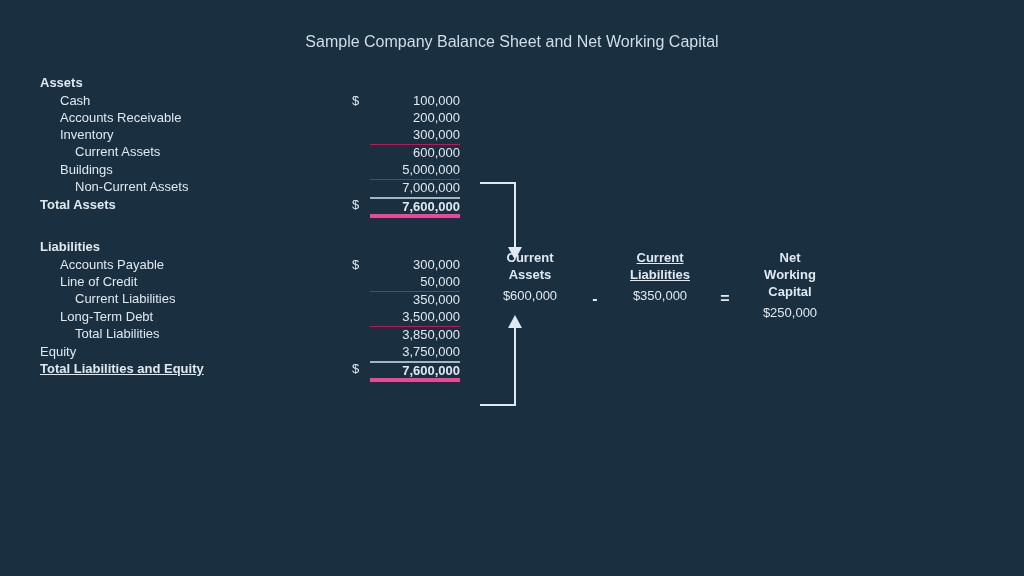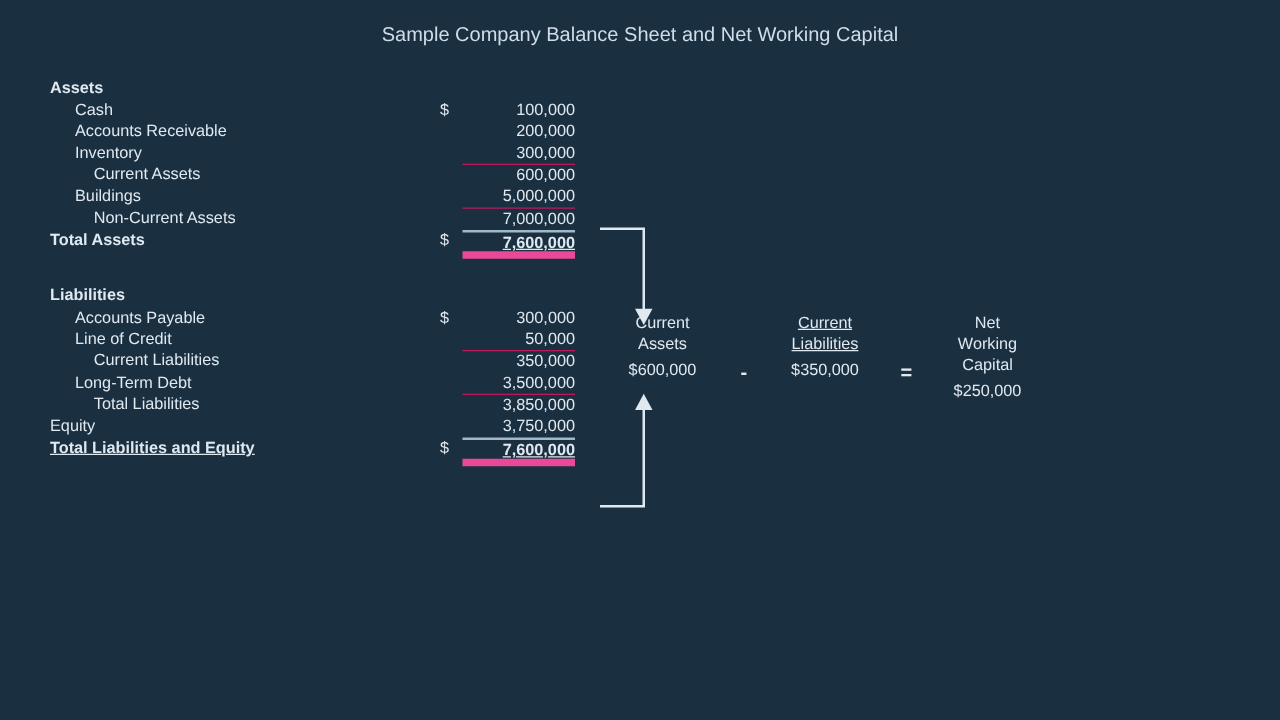--- a/index.html
+++ b/index.html
@@ -19,20 +19,21 @@
       position: relative;
       padding: 20px 40px;
     }
 
     .title {
       text-align: center;
       font-size: 16px;
       color: #d0dce8;
       margin-bottom: 18px;
       font-weight: normal;
+      margin-top: 13px;
     }
 
     .content-area {
       display: flex;
       align-items: flex-start;
     }
 
     .balance-sheet {
       width: 420px;
       font-size: 13px;
@@ -66,44 +67,43 @@
 
     .indent-1 { padding-left: 20px; }
     .indent-2 { padding-left: 35px; }
 
     .subtotal-row .bs-amount {
       border-top: 1px solid #be185d;
     }
 
     .total-row .bs-amount {
       border-top: 2px solid #a0b8c8;
-      border-bottom: 6px solid #ec4899;
-      font-weight: bold;
-      text-decoration: underline;
+      border-bottom: 4px solid #ec4899;
+      font-weight: bold;
     }
 
     .spacer { height: 14px; }
 
     
     .diagram-area {
       position: absolute;
       left: 420px;
       top: 55px;
       width: 580px;
       height: 480px;
     }
 
     .nwc-col {
       text-align: center;
       font-size: 13px;
       width: 110px;
     }
 
     .nwc-col .nwc-title {
-      font-weight: normal;
+      font-weight: bold;
       line-height: 1.3;
       margin-bottom: 4px;
     }
 
     .nwc-col .nwc-value {
       font-size: 13px;
     }
 
     .operator {
       font-size: 16px;

